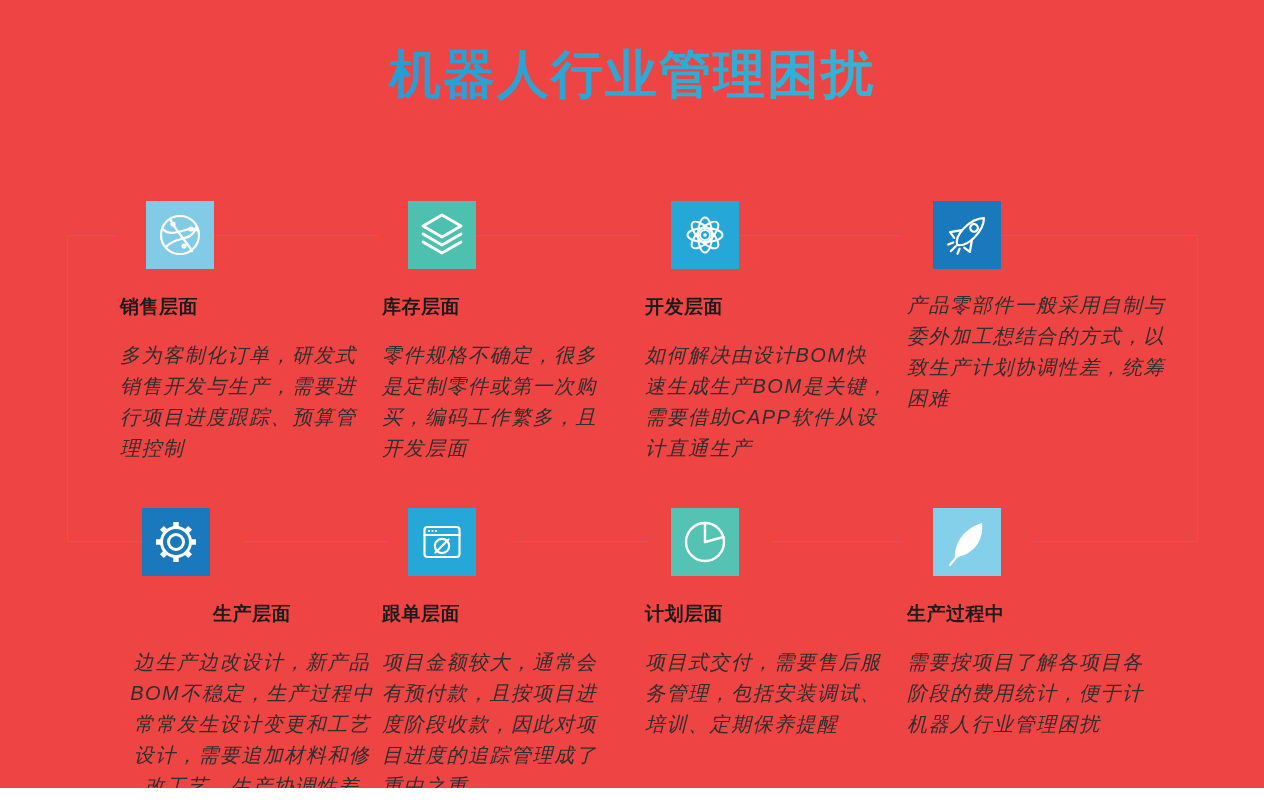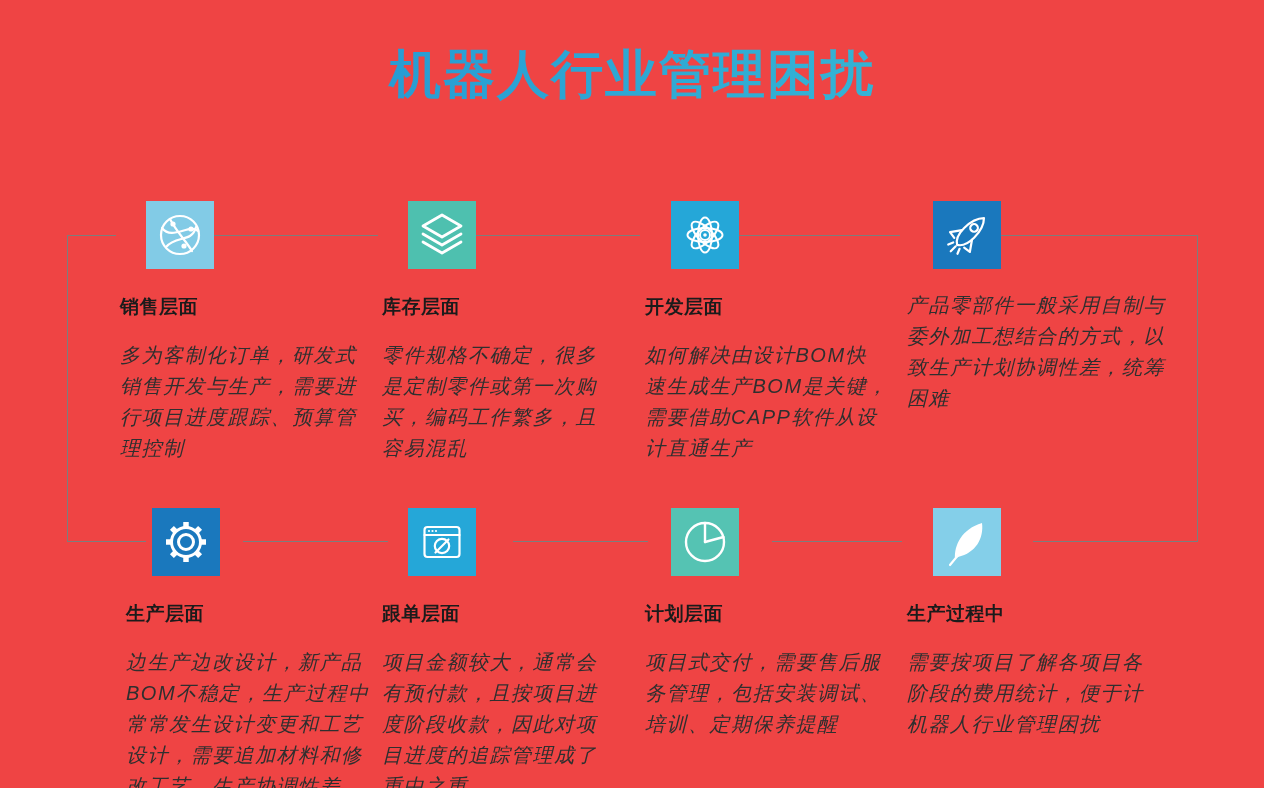--- a/index.html
+++ b/index.html
@@ -97,21 +97,21 @@
           <path d="M34 14 L53 25 L34 36 L15 25 Z"></path>
           <path d="M15 33 L34 44 L53 33"></path>
           <path d="M15 41 L34 52 L53 41"></path>
         </g>
       </svg>
     </div>
     <h2 class="sec-title">库存层面</h2>
     <p class="sec-body">零件规格不确定，很多
 是定制零件或第一次购
 买，编码工作繁多，且
-容易混乱</p>
+开发层面</p>
   </div>
 
   <div class="section" style="left:645px;top:201px;">
     <div class="tile" style="background: rgb(37, 167, 216);">
       <svg width="68" height="68" viewBox="0 0 68 68">
         <g stroke="#ffffff" fill="none" stroke-width="2">
           <ellipse cx="34" cy="34" rx="17.5" ry="7"></ellipse>
           <ellipse cx="34" cy="34" rx="17.5" ry="7" transform="rotate(45 34 34)"></ellipse>
           <ellipse cx="34" cy="34" rx="17.5" ry="7" transform="rotate(90 34 34)"></ellipse>
           <ellipse cx="34" cy="34" rx="17.5" ry="7" transform="rotate(135 34 34)"></ellipse>
@@ -140,21 +140,21 @@
           <path d="M38.5 49 L40.5 54"></path>
         </g>
       </svg>
     </div>
     <p class="sec-body">产品零部件一般采用自制与
 委外加工想结合的方式，以
 致生产计划协调性差，统筹
 困难</p>
   </div>
 
-  <div class="section" style="left:126px;top:508px;">
+  <div class="section" style="left:116px;top:508px;text-align:center;">
     <div class="tile" style="background: rgb(26, 120, 189);">
       <svg width="68" height="68" viewBox="0 0 68 68">
         <g stroke="#ffffff" fill="none">
           <circle cx="34" cy="34" r="14.5" stroke-width="3"></circle>
           <circle cx="34" cy="34" r="7.5" stroke-width="3"></circle>
           <g stroke-width="5.5">
             <line x1="48.5" y1="34" x2="54" y2="34"></line>
             <line x1="19.5" y1="34" x2="14" y2="34"></line>
             <line x1="34" y1="48.5" x2="34" y2="54"></line>
             <line x1="34" y1="19.5" x2="34" y2="14"></line>

